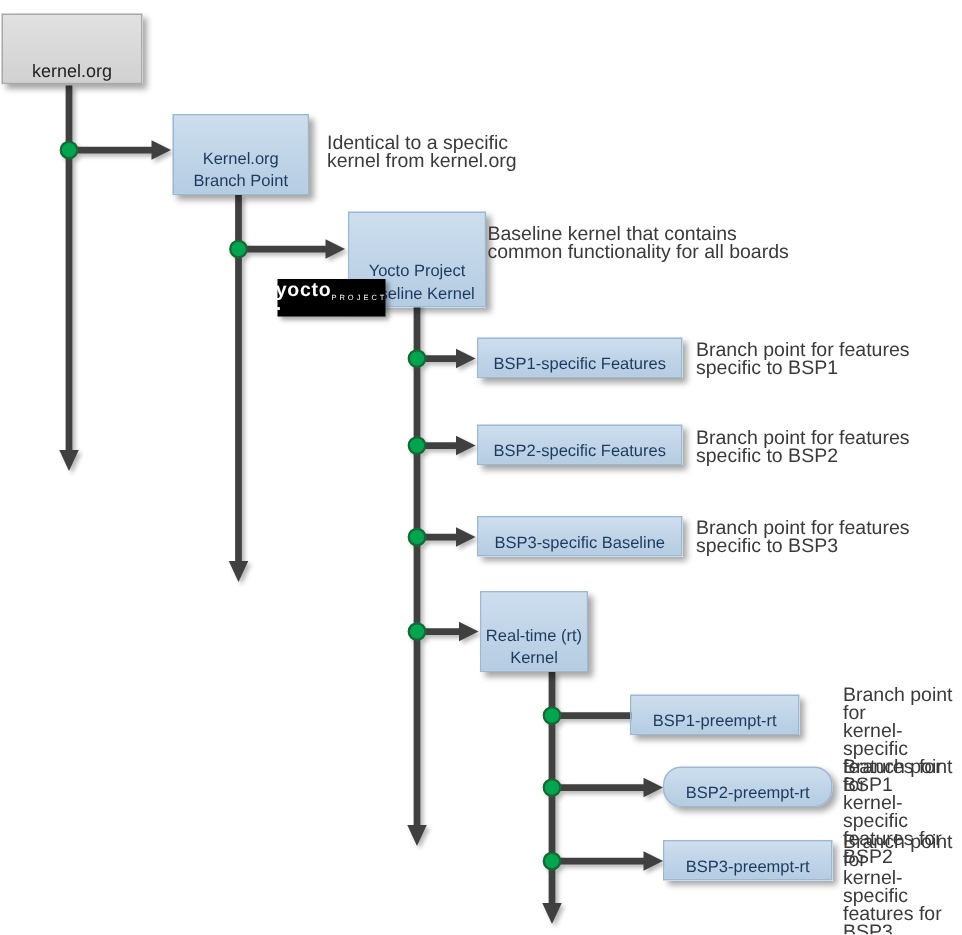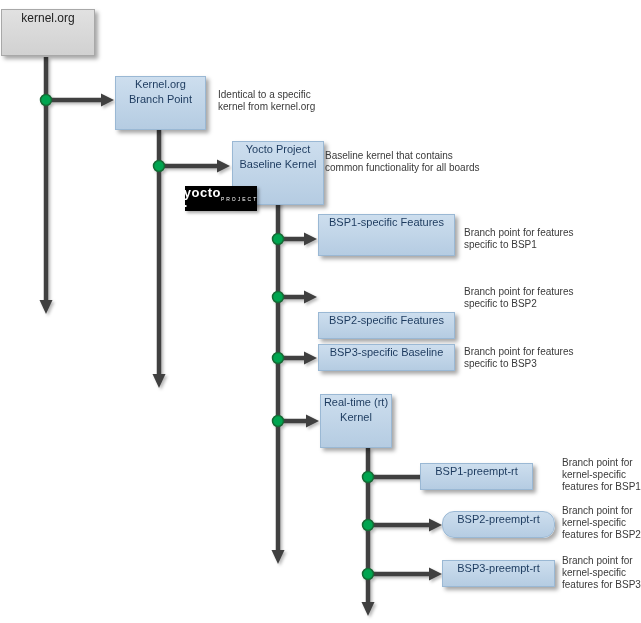--- a/index.html
+++ b/index.html
@@ -16,21 +16,21 @@
 
   .connectors {
     position: absolute;
     left: 0; top: 0;
     filter: drop-shadow(2px 2px 1.5px rgba(0,0,0,0.28));
   }
 
   .node {
     position: absolute;
     display: flex;
-    align-items: flex-start;
+    align-items: flex-end;
     justify-content: center;
     text-align: center;
     border: 1px solid #9fbcd6;
     box-shadow: 3px 3px 4px rgba(0,0,0,0.35);
     font-size: 11px;
     color: #1c3a5e;
   }
   .node.blue {
     background: linear-gradient(180deg, #cddeee 0%, #b5cce2 100%);
     border-color: #9ab8d4;
@@ -38,21 +38,21 @@
   .node.gray {
     background: linear-gradient(180deg, #e1e1e1 0%, #d1d1d1 100%);
     border-color: #a8a8a8;
     color: #222222;
     font-size: 12px;
   }
   .node-label { white-space: pre-line; line-height: 1.35; }
 
   .note {
     position: absolute;
-    font-size: 10px;
+    font-size: 13px;
     line-height: 12px;
     color: #3a3a3a;
     white-space: pre-line;
   }
 
   .logo {
     position: absolute;
     background: #000000;
     color: #ffffff;
     display: flex;
@@ -120,25 +120,25 @@
   <div class="node blue" style="left:115px; top:76px; width:91px; height:54px;">
     <span class="node-label">Kernel.org
 Branch Point</span>
   </div>
 
   <div class="node blue" style="left:232px; top:141px; width:92px; height:64px;">
     <span class="node-label">Yocto Project
 Baseline Kernel</span>
   </div>
 
-  <div class="node blue" style="left:318px; top:214px; width:137px; height:42px;">
+  <div class="node blue" style="left:318px; top:225px; width:137px; height:27px;">
     <span class="node-label">BSP1-specific Features</span>
   </div>
 
-  <div class="node blue" style="left:318px; top:283px; width:137px; height:27px;margin-top:29px;">
+  <div class="node blue" style="left:318px; top:283px; width:137px; height:27px;">
     <span class="node-label">BSP2-specific Features</span>
   </div>
 
   <div class="node blue" style="left:318px; top:344px; width:137px; height:27px;">
     <span class="node-label">BSP3-specific Baseline</span>
   </div>
 
   <div class="node blue" style="left:320px; top:394px; width:72px; height:54px;">
     <span class="node-label">Real-time (rt)
 Kernel</span>

